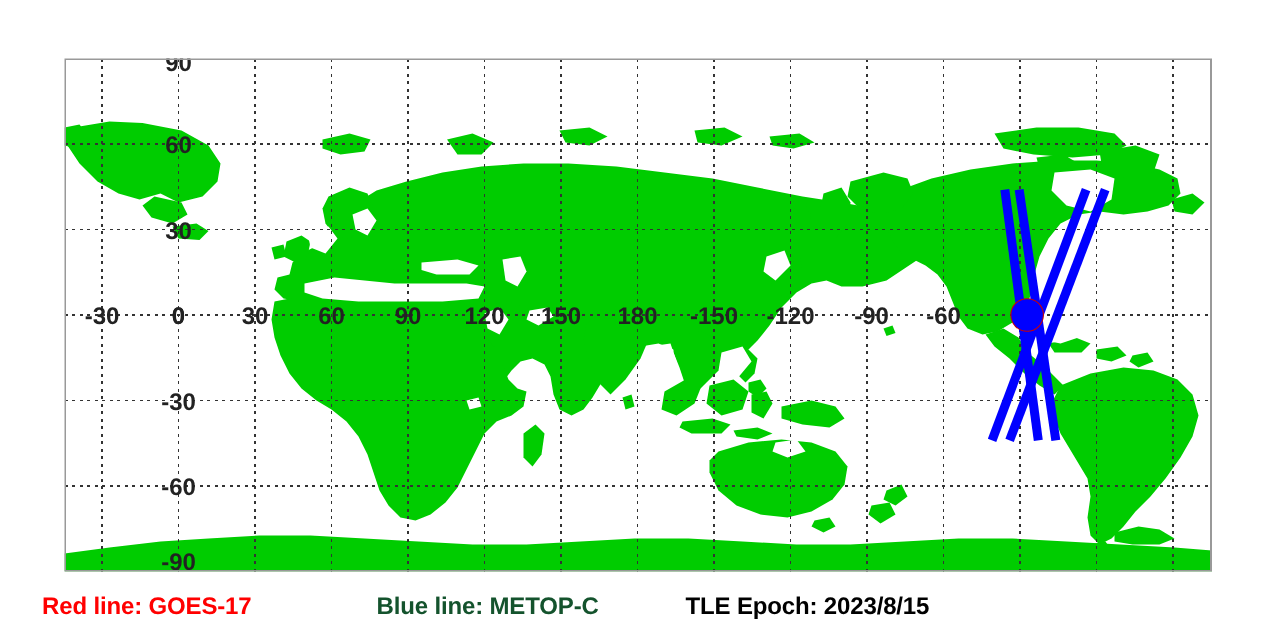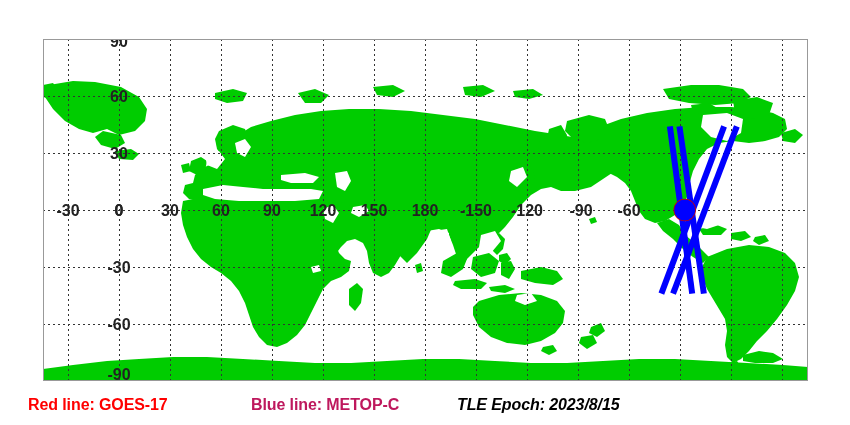--- a/index.html
+++ b/index.html
@@ -45,22 +45,22 @@
     height: 26px;
   }
   .legend-item {
     position: absolute;
     font-size: 16px;
     font-weight: bold;
     white-space: nowrap;
     letter-spacing: -0.1px;
   }
   .legend-red   { left: 28px;  color: #ff0000; }
-  .legend-blue  { left: 251px; color: #be185d; }
-  .legend-epoch { left: 457px; color: #000000; font-style: italic; }
+  .legend-blue  { left: 251px; color: #14532d; }
+  .legend-epoch { left: 457px; color: #000000; }
 </style>
 </head>
 <body>
 
 <div class="page">
 
   <div class="map-wrap">
     <svg class="map-svg" viewBox="0 0 765 342" preserveAspectRatio="none">
 
       <rect x="0" y="0" width="765" height="342" fill="#ffffff"></rect>

